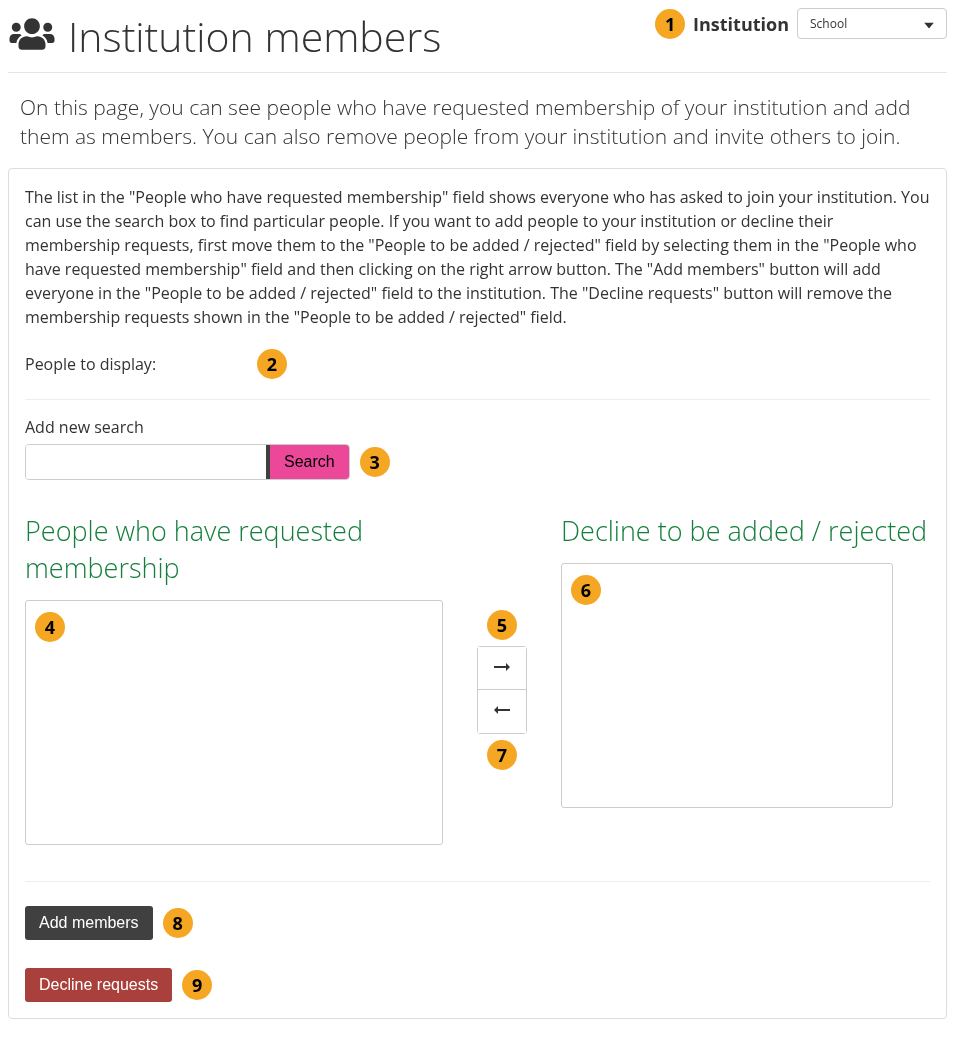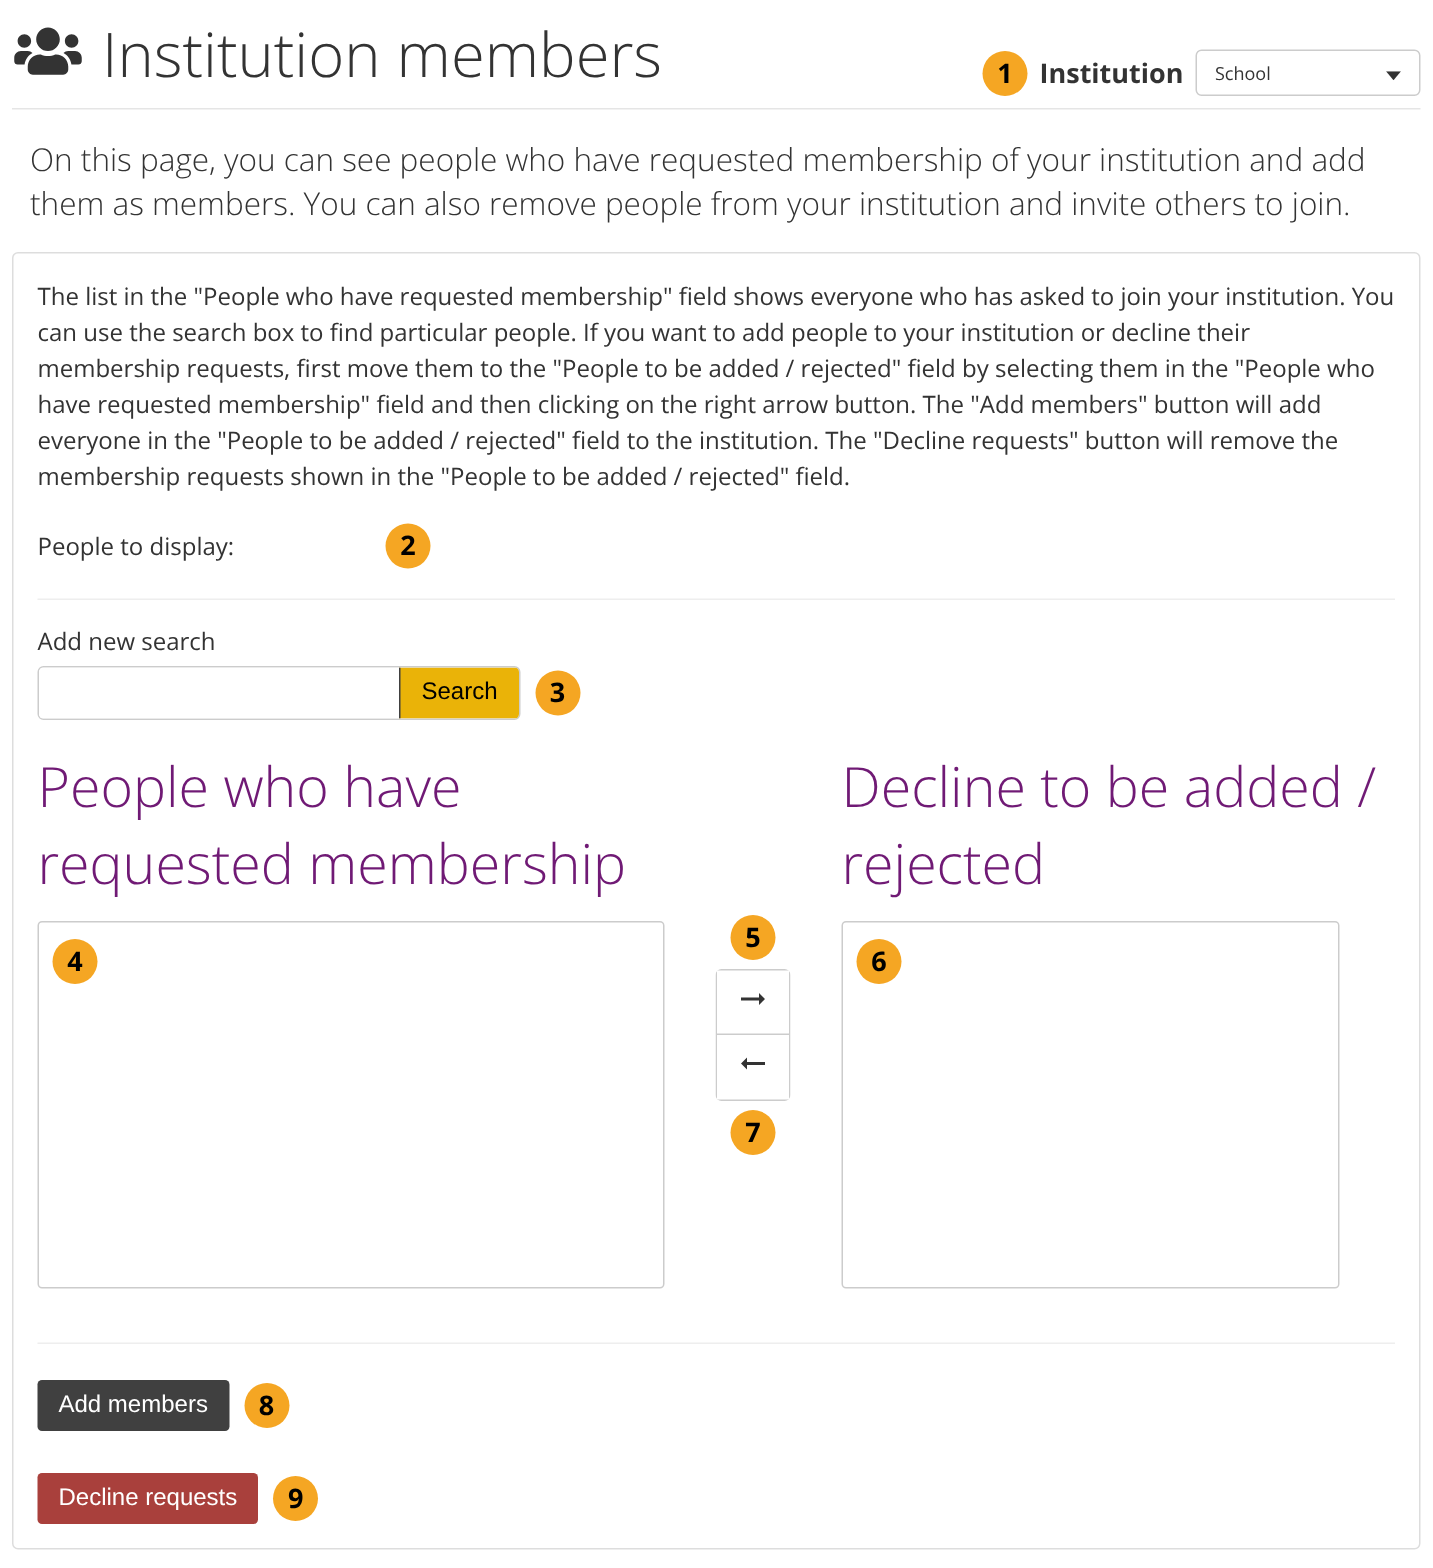--- a/index.html
+++ b/index.html
@@ -6,21 +6,21 @@
   body {
     font-family: -apple-system, BlinkMacSystemFont, "Segoe UI", "Open Sans", sans-serif;
     margin: 0;
     padding: 8px;
     color: #333;
     background: #fff;
     width: 955px;
   }
   .header-row {
     display: flex;
-    align-items: flex-end;
+    align-items: flex-start;
     justify-content: space-between;
     padding-bottom: 8px;
     border-bottom: 1px solid #e5e5e5;
   }
   .title-group {
     display: flex;
     align-items: center;
     gap: 12px;
   }
   .page-title {
@@ -112,38 +112,38 @@
   }
   .search-input {
     border: none;
     padding: 8px 10px;
     font-size: 16px;
     width: 240px;
     outline: none;
   }
   .search-btn {
     border: none;
-    border-left: 1px solid #404040;
-    background: #eab308;
+    border-left: 4px solid #404040;
+    background: #ec4899;
     padding: 8px 14px;
     font-size: 16px;
     cursor: pointer;
   }
   .lists-row {
     display: grid;
     grid-template-columns: 1fr 62px 1fr;
     gap: 28px;
     align-items: start;
     margin-top: 10px;
   }
   .list-col h2 {
-    font-size: 37px;
+    font-size: 27px;
     font-weight: 300;
-    margin: 8px 0 14px 0;
-    color: #701a75;
+    margin: 22px 0 14px 0;
+    color: #15803d;
   }
   .listbox {
     border: 1px solid #ccc;
     border-radius: 3px;
     height: 245px;
     background: #fff;
   }
   .left-listbox { width: 418px; }
   .right-listbox { width: 332px; }
   .arrow-col {

